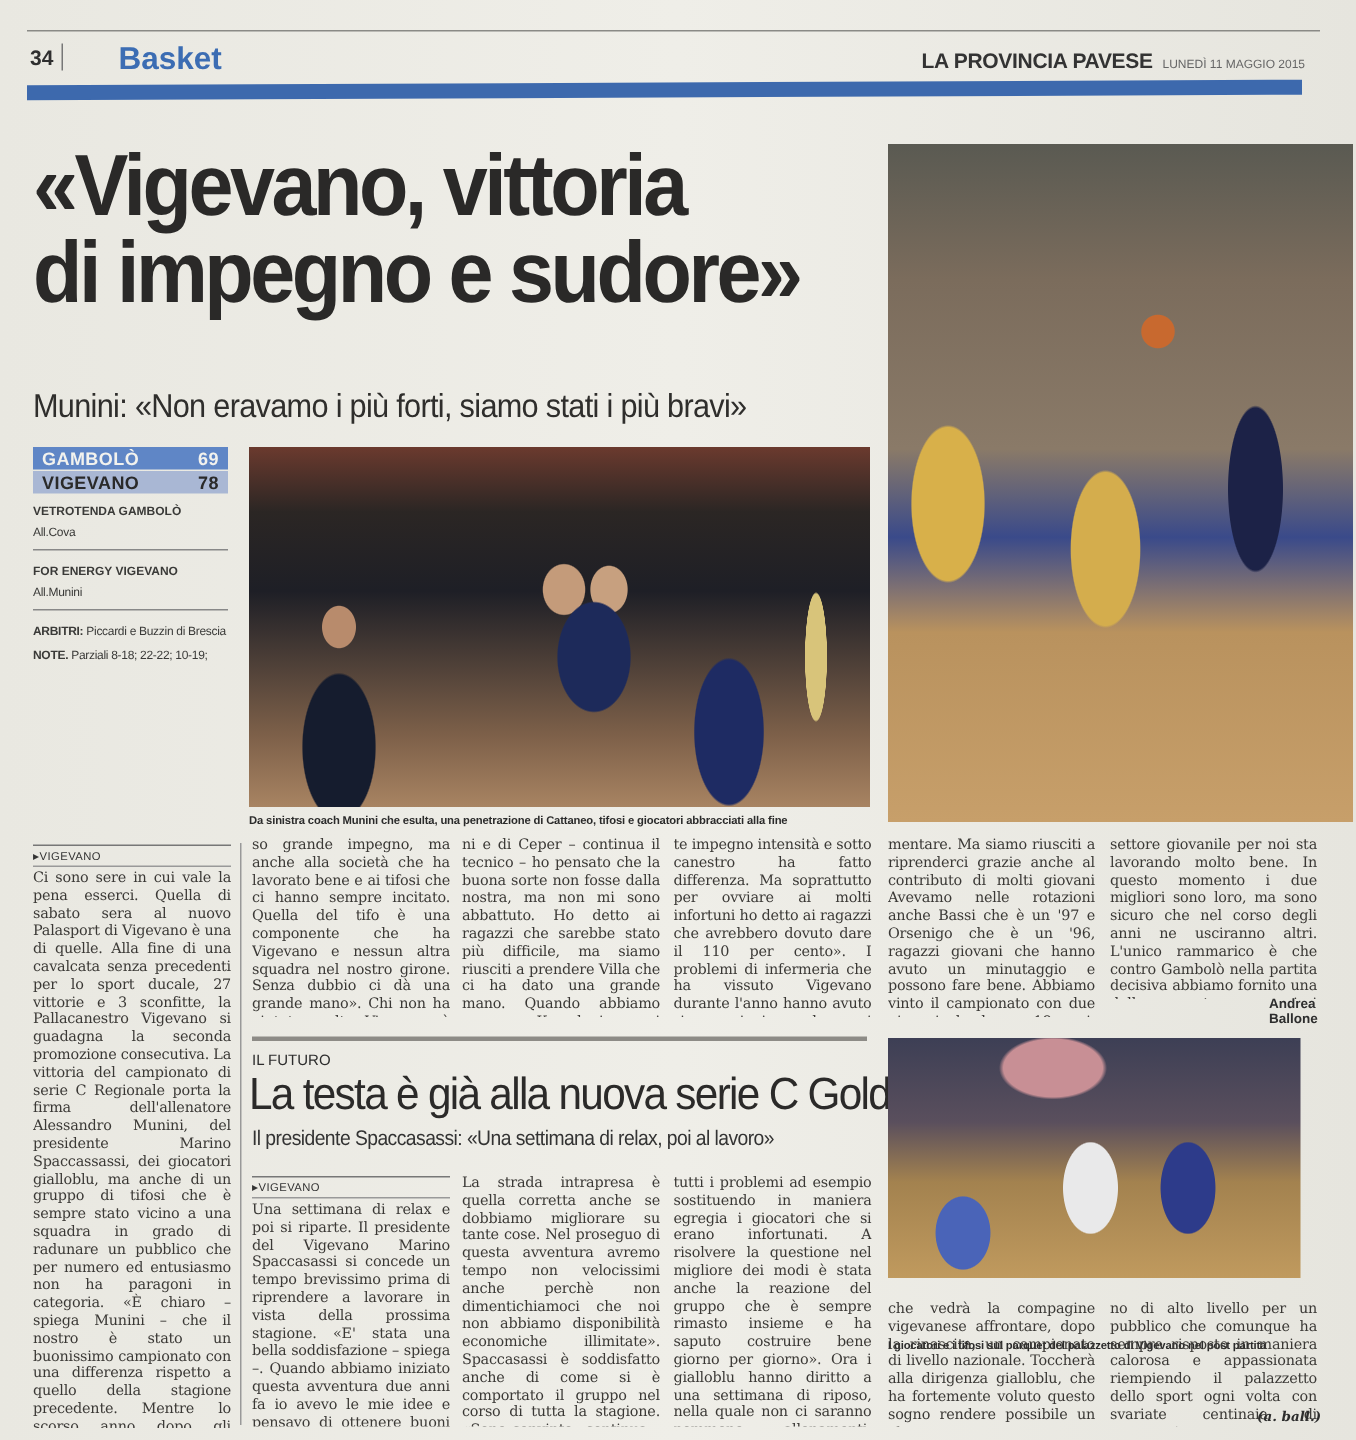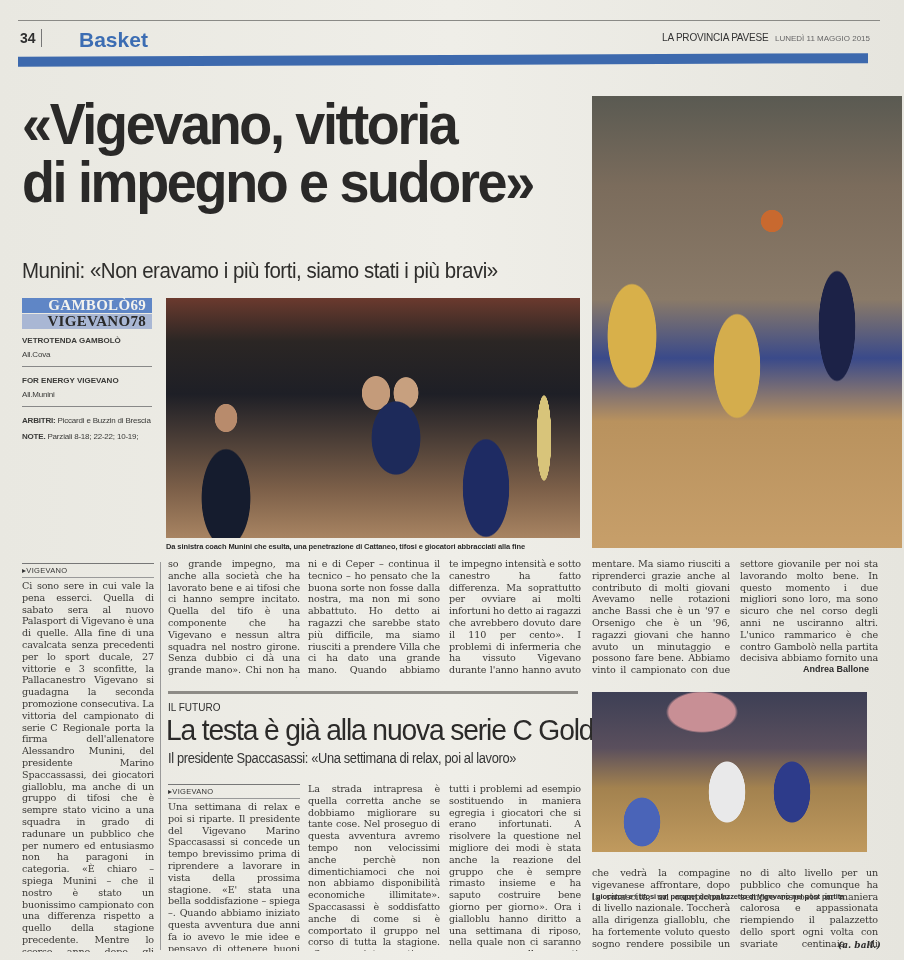--- a/index.html
+++ b/index.html
@@ -11,34 +11,34 @@
     position: relative;
   }
   .page { position: absolute; left: 0; top: 0; width: 904px; height: 960px;
     background: linear-gradient(90deg, #e9e8e1 0%, #efeee8 50%, #e6e5de 100%); }
   .top-rule { position: absolute; left: 18px; top: 20px; width: 862px; height: 1px; background: #8a8a86; }
   .header { position: absolute; left: 20px; top: 28px; width: 850px; height: 20px; }
   .page-num { position: absolute; left: 0; top: 2px; font-family: "Liberation Sans", sans-serif; font-weight: bold; font-size: 14px; color: #2f2f2f; }
   .page-sep { position: absolute; left: 21px; top: 1px; width: 1px; height: 18px; background: #777; }
   .section { position: absolute; left: 27px; top: 0px; font-family: "Liberation Sans", sans-serif; font-weight: bold; font-size: 21px; color: #3c6db3; margin-left: 32px; }
   .masthead { position: absolute; right: 0; top: 4px; font-family: "Liberation Sans", sans-serif; font-size: 9px; color: #333; white-space: nowrap; }
-  .masthead b { font-weight: normal; font-size: 10px; letter-spacing: -0.2px; }
+  .masthead b { font-weight: bold; font-size: 14px; letter-spacing: -0.2px; }
   .masthead span.date { color: #666; margin-left: 4px; font-size: 8px; }
   .blue-bar { position: absolute; left: 18px; top: 55px; width: 850px; height: 10px; background: #3d69ad; transform: skewY(-0.25deg); }
 
   .headline { position: absolute; left: 22px; top: 95px; width: 570px;
     font-family: "Liberation Sans", sans-serif; font-weight: bold; font-size: 58px; line-height: 58px;
     color: #2a2928; letter-spacing: -2.5px; transform: scaleX(0.93); transform-origin: left top; }
   .subhead { position: absolute; left: 22px; top: 258px; width: 570px;
     font-family: "Liberation Sans", sans-serif; font-size: 22px; color: #2f2e2c; letter-spacing: -0.5px; transform: scaleX(0.93); transform-origin: left top; white-space: nowrap; }
 
   
   .scorebox { position: absolute; left: 22px; top: 298px; width: 130px; }
-  .score-row { display: flex; justify-content: flex-end; align-items: center; height: 15px; padding: 0 6px;
-    font-family: Liberation Serif, serif; font-weight: bold; font-size: 15px; letter-spacing: 0.3px; }
+  .score-row { display: flex; justify-content: space-between; align-items: center; height: 15px; padding: 0 6px;
+    font-family: Liberation Sans, sans-serif; font-weight: bold; font-size: 12px; letter-spacing: 0.3px; }
   .score-row.home { background: #5f86c6; color: #f2f2ee; }
   .score-row.away { background: #a9b7d4; color: #2a2a2a; margin-top: 1px; }
   .tabellino { position: absolute; left: 22px; top: 335px; width: 130px; font-family: "Liberation Sans", sans-serif; font-size: 8px; line-height: 11px; color: #3a3a38; }
   .tabellino .team { font-weight: bold; font-size: 8px; margin-bottom: 3px; }
   .tabellino p { margin-bottom: 5px; letter-spacing: -0.2px; }
   .tabellino hr { border: none; border-top: 1px solid #888; margin: 6px 0 8px 0; }
   .tabellino .lbl { font-weight: bold; }
 
   .kicker-line { font-family: "Liberation Sans", sans-serif; font-size: 7.5px; color: #333; border-top: 1px solid #777; border-bottom: 1px solid #999; padding: 2px 0; letter-spacing: 0.3px; }
   .kicker-line::before { content: "\25B8 "; font-size: 8px; }
@@ -134,21 +134,21 @@
 
   <div style="position:absolute; left:22px; top:563px; width:132px;" class="kicker-line">VIGEVANO</div>
   <div class="col" style="left:22px; top:580px; width:132px; height:372px; overflow:hidden;">Ci sono sere in cui vale la pena esserci. Quella di sabato sera al nuovo Palasport di Vigevano è una di quelle. Alla fine di una cavalcata senza precedenti per lo sport ducale, 27 vittorie e 3 sconfitte, la Pallacanestro Vigevano si guadagna la seconda promozione consecutiva. La vittoria del campionato di serie C Regionale porta la firma dell'allenatore Alessandro Munini, del presidente Marino Spaccassassi, dei giocatori gialloblu, ma anche di un gruppo di tifosi che è sempre stato vicino a una squadra in grado di radunare un pubblico che per numero ed entusiasmo non ha paragoni in categoria. «È chiaro – spiega Munini – che il nostro è stato un buonissimo campionato con una differenza rispetto a quello della stagione precedente. Mentre lo scorso anno dopo gli innesti di Quaroni e Barbirato eravamo la squadra più forte, quest'anno rispetto a noi erano superiori Voghera e Lungavilla, sia come roster che come panchina. Quando siamo partiti eravamo in sette effettivi e per questo è stata una grande impresa a vincere 27 partite su 30. Il merito va ai ragazzi che hanno profu-</div>
   <div class="vrule" style="left:160px; top:562px; height:388px;"></div>
 
   <div class="col" style="left:168px; top:558px; width:132px; height:120px; overflow:hidden;">so grande impegno, ma anche alla società che ha lavorato bene e ai tifosi che ci hanno sempre incitato. Quella del tifo è una componente che ha Vigevano e nessun altra squadra nel nostro girone. Senza dubbio ci dà una grande mano». Chi non ha aiutato molto Vigevano è stata la dea bendata. «Dopo l'infortunio di Kapeda-</div>
   <div class="col" style="left:308px; top:558px; width:132px; height:120px; overflow:hidden;">ni e di Ceper – continua il tecnico – ho pensato che la buona sorte non fosse dalla nostra, ma non mi sono abbattuto. Ho detto ai ragazzi che sarebbe stato più difficile, ma siamo riusciti a prendere Villa che ci ha dato una grande mano. Quando abbiamo perso Kapedani poi abbiamo preso Bocca che, anche se ha 44 anni ci met-</div>
   <div class="col" style="left:449px; top:558px; width:132px; height:120px; overflow:hidden;">te impegno intensità e sotto canestro ha fatto differenza. Ma soprattutto per ovviare ai molti infortuni ho detto ai ragazzi che avrebbero dovuto dare il 110 per cento». I problemi di infermeria che ha vissuto Vigevano durante l'anno hanno avuto ripercussioni anche sui risultati. «Abbiamo perso a Voghera e a Cava dopo un supple-</div>
   <div class="col" style="left:592px; top:558px; width:138px; height:120px; overflow:hidden;">mentare. Ma siamo riusciti a riprenderci grazie anche al contributo di molti giovani Avevamo nelle rotazioni anche Bassi che è un '97 e Orsenigo che è un '96, ragazzi giovani che hanno avuto un minutaggio e possono fare bene. Abbiamo vinto il campionato con due giovani che hanno 18 anni. Senza dubbio la Cat. la squadra che fa il</div>
   <div class="col" style="left:740px; top:558px; width:138px; height:108px; overflow:hidden;">settore giovanile per noi sta lavorando molto bene. In questo momento i due migliori sono loro, ma sono sicuro che nel corso degli anni ne usciranno altri. L'unico rammarico è che contro Gambolò nella partita decisiva abbiamo fornito una delle nostre peggiori prestazioni».</div>
-  <div class="byline" style="left:803px; top:664px;">Andrea Ballone</div>
+  <div class="byline" style="left:846px; top:664px;">Andrea Ballone</div>
 
   <div class="futuro-rule"></div>
   <div class="futuro-kicker">IL FUTURO</div>
   <div class="futuro-title">La testa è già alla nuova serie C Gold</div>
   <div class="futuro-sub">Il presidente Spaccasassi: «Una settimana di relax, poi al lavoro»</div>
 
   <div style="position:absolute; left:168px; top:784px; width:132px;" class="kicker-line">VIGEVANO</div>
   <div class="col" style="left:168px; top:801px; width:132px; height:150px; overflow:hidden;">Una settimana di relax e poi si riparte. Il presidente del Vigevano Marino Spaccasassi si concede un tempo brevissimo prima di riprendere a lavorare in vista della prossima stagione. «E' stata una bella soddisfazione – spiega –. Quando abbiamo iniziato questa avventura due anni fa io avevo le mie idee e pensavo di ottenere buoni risultati i primi anni, ma quest'anno i risultati sono andati oltre quello che speravo.</div>
   <div class="col" style="left:308px; top:783px; width:132px; height:168px; overflow:hidden;">La strada intrapresa è quella corretta anche se dobbiamo migliorare su tante cose. Nel proseguo di questa avventura avremo tempo non velocissimi anche perchè non dimentichiamoci che noi non abbiamo disponibilità economiche illimitate». Spaccasassi è soddisfatto anche di come si è comportato il gruppo nel corso di tutta la stagione. «Sono convinto –continua – che la squadra è stata costruita in maniera corretta, anche perchè siamo riusciti a ovviare a</div>
   <div class="col" style="left:449px; top:783px; width:132px; height:168px; overflow:hidden;">tutti i problemi ad esempio sostituendo in maniera egregia i giocatori che si erano infortunati. A risolvere la questione nel migliore dei modi è stata anche la reazione del gruppo che è sempre rimasto insieme e ha saputo costruire bene giorno per giorno». Ora i gialloblu hanno diritto a una settimana di riposo, nella quale non ci saranno nemmeno allenamenti, dopo di che si riprenderà il lavoro. Innanzitutto a livello societario per allestire la prossima stagione cestistica,</div>

